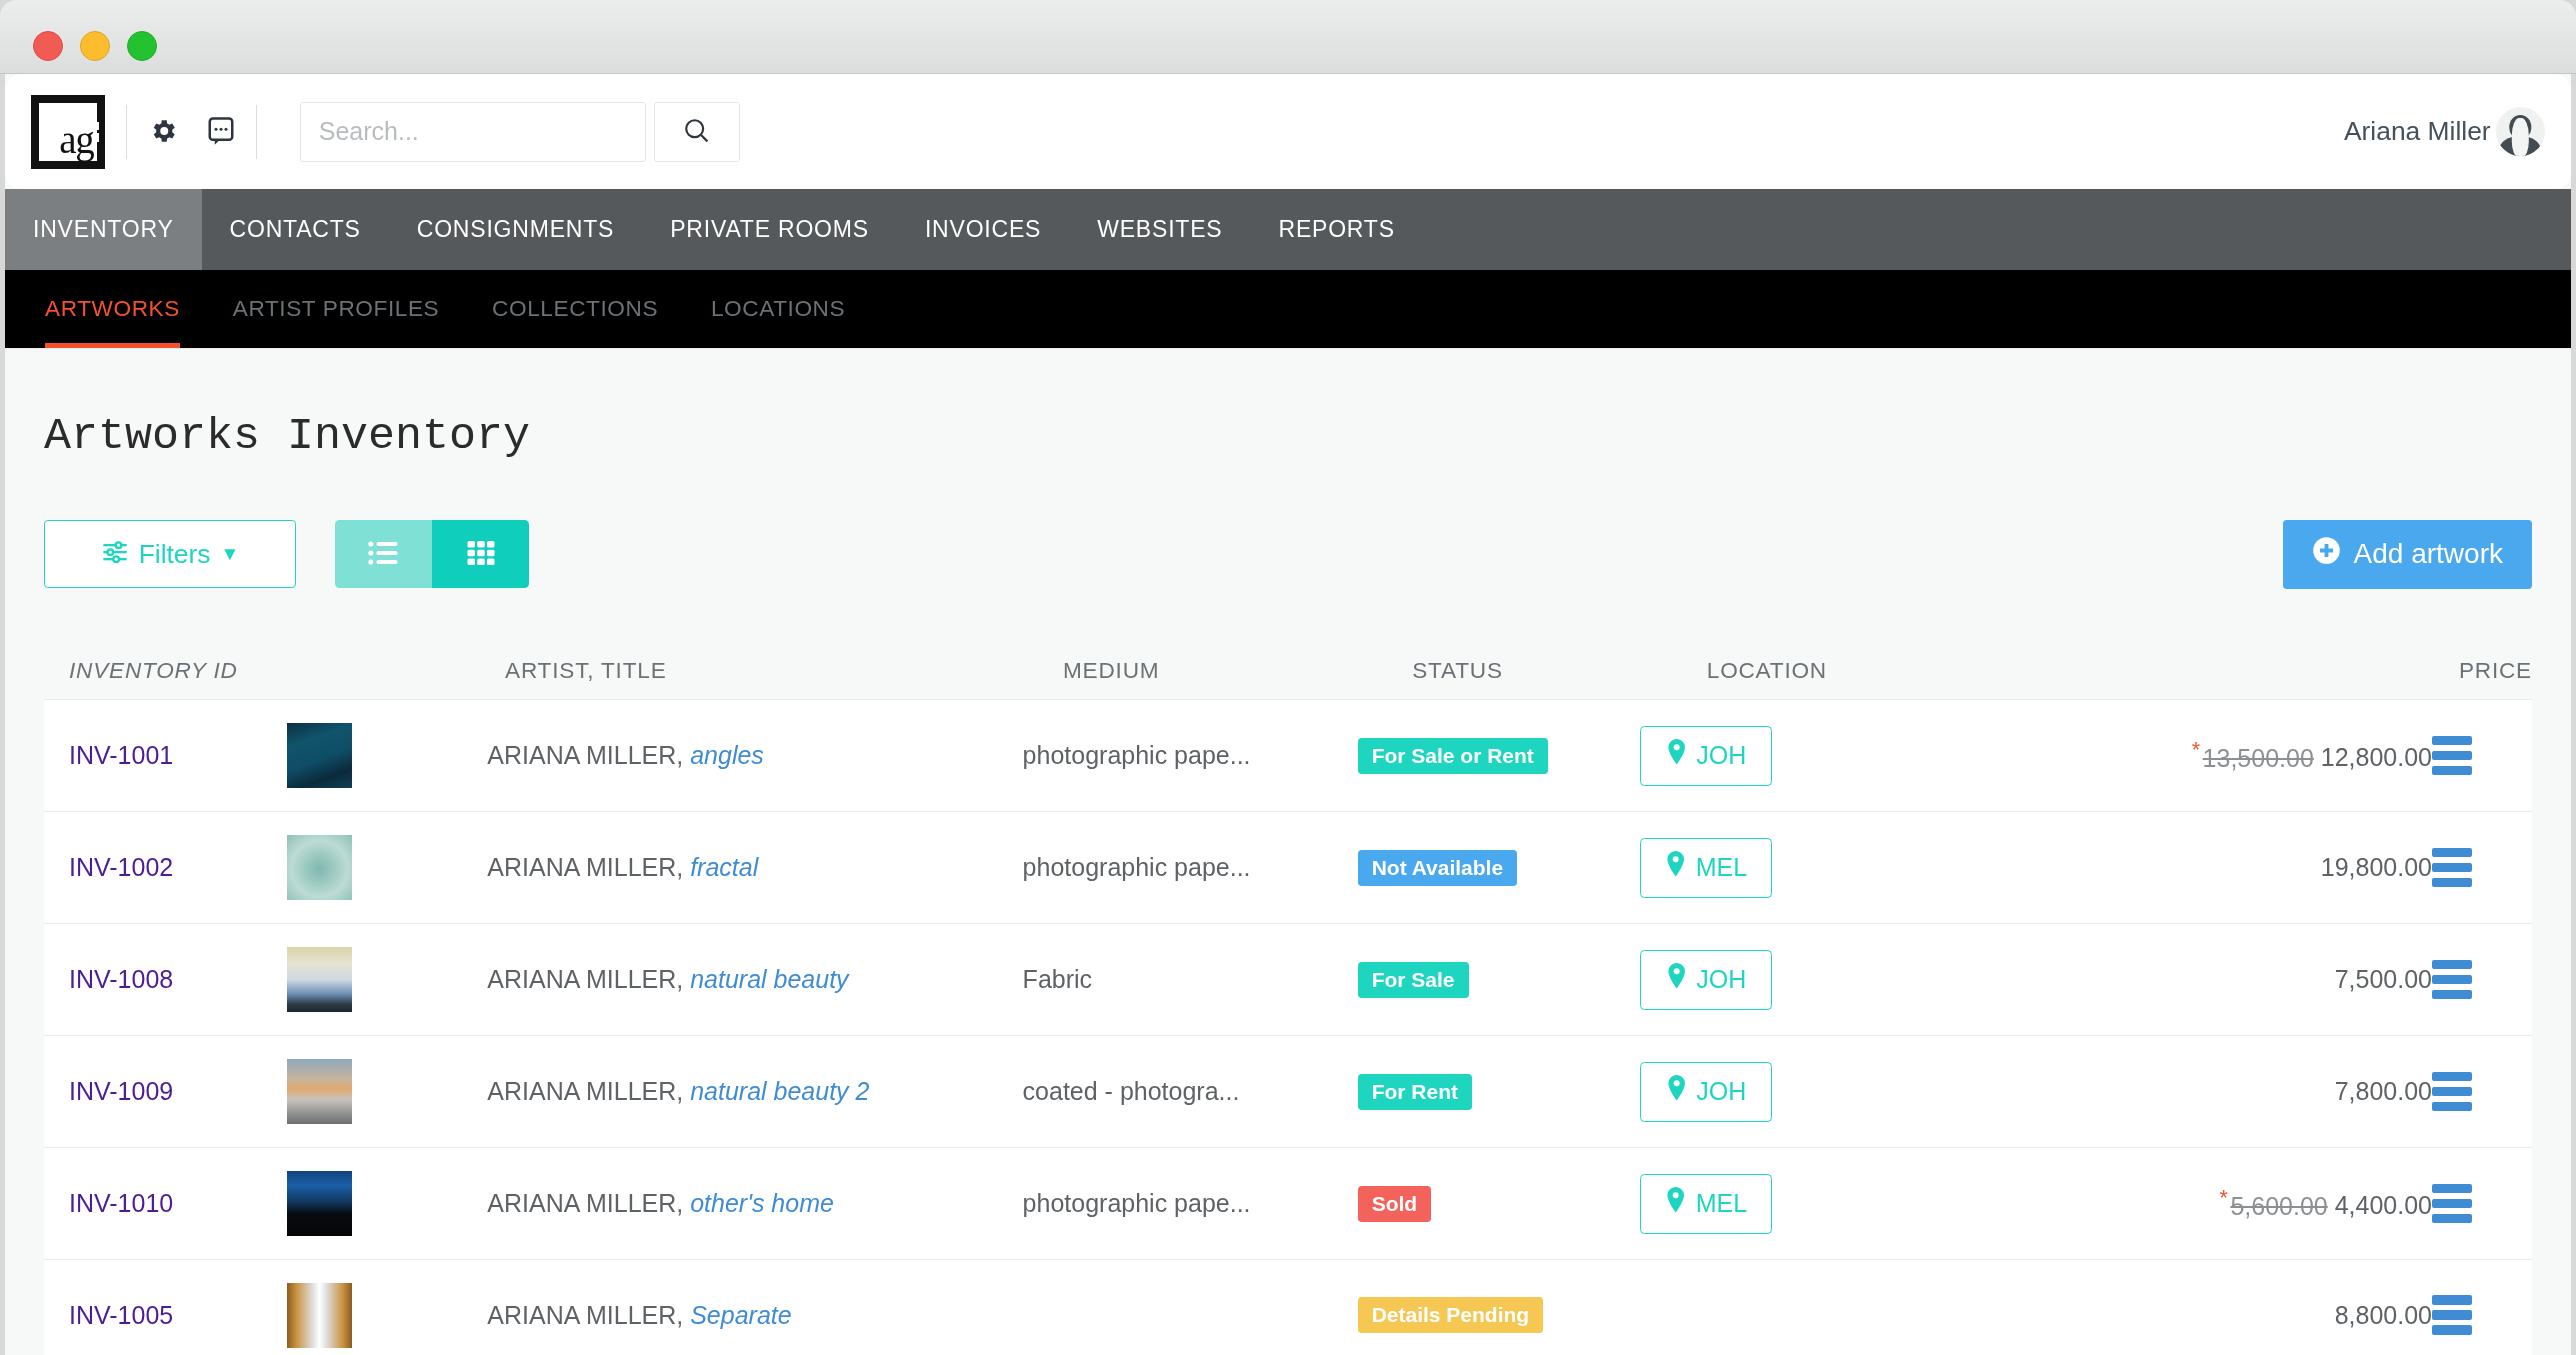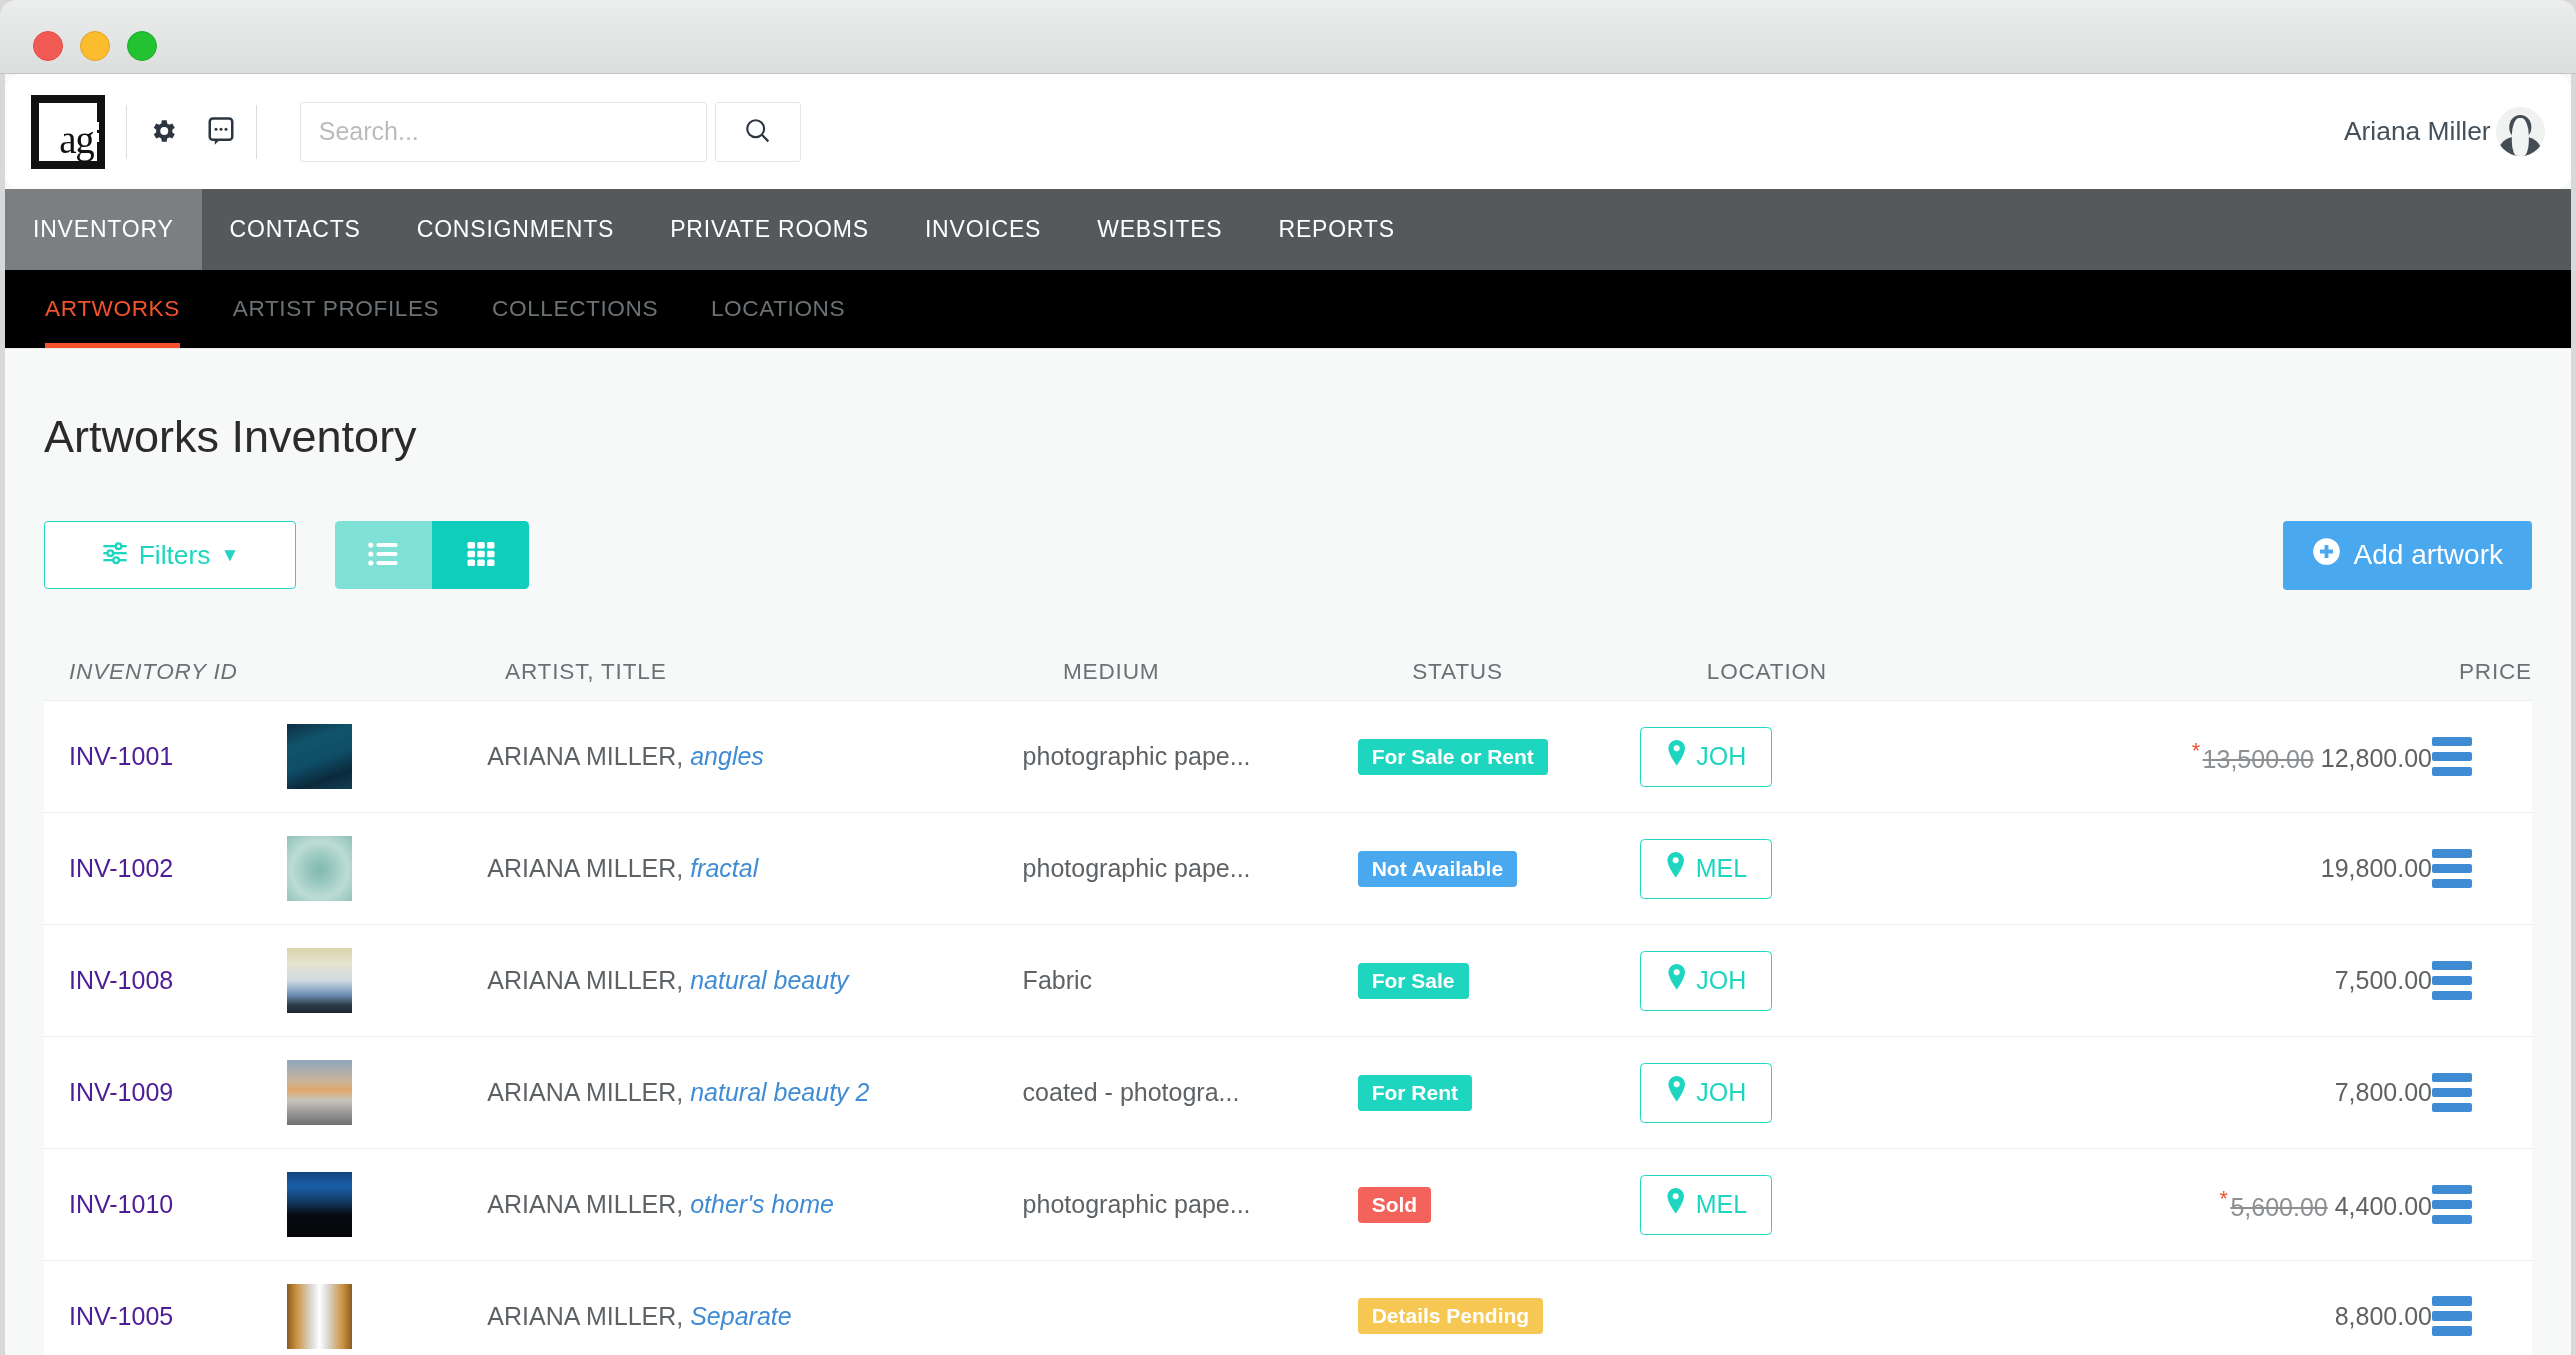--- a/index.html
+++ b/index.html
@@ -94,21 +94,21 @@
   .vdivider {
     width: 0.6px;
     height: 54px;
     background: #dcdddd;
     margin: 0 21px;
   }
   #topbar-icons { display: flex; align-items: center; gap: 29px; }
   .tb-icon { color: #333f48; display: block; }
   #search-wrap { display: flex; align-items: center; margin-left: 22.6px; }
   #search-input {
-    width: 407px;
+    width: 346px;
     height: 60px;
     border: 0.6px solid #e3e4e5;
     border-radius: 3.1px;
     padding: 0 17.6px;
     font-size: 25px;
     color: #555;
     font-family: "Liberation Sans", sans-serif;
     background: #fff;
     outline: none;
   }
@@ -209,21 +209,21 @@
     height: 5px;
     background: #f4522d;
   }
 
   
   #page {
     background: #f7f8f8;
     padding: 0 39px;
   }
   #page-title {
-    font-family: Liberation Sans, sans-serif;
+    font-family: Liberation Mono, monospace;
     font-size: 45px;
     color: #2b2b2b;
     padding-top: 62px;
     padding-bottom: 0;
     font-weight: normal;
   }
 
   
   #toolbar {
     margin-top: 58px;

